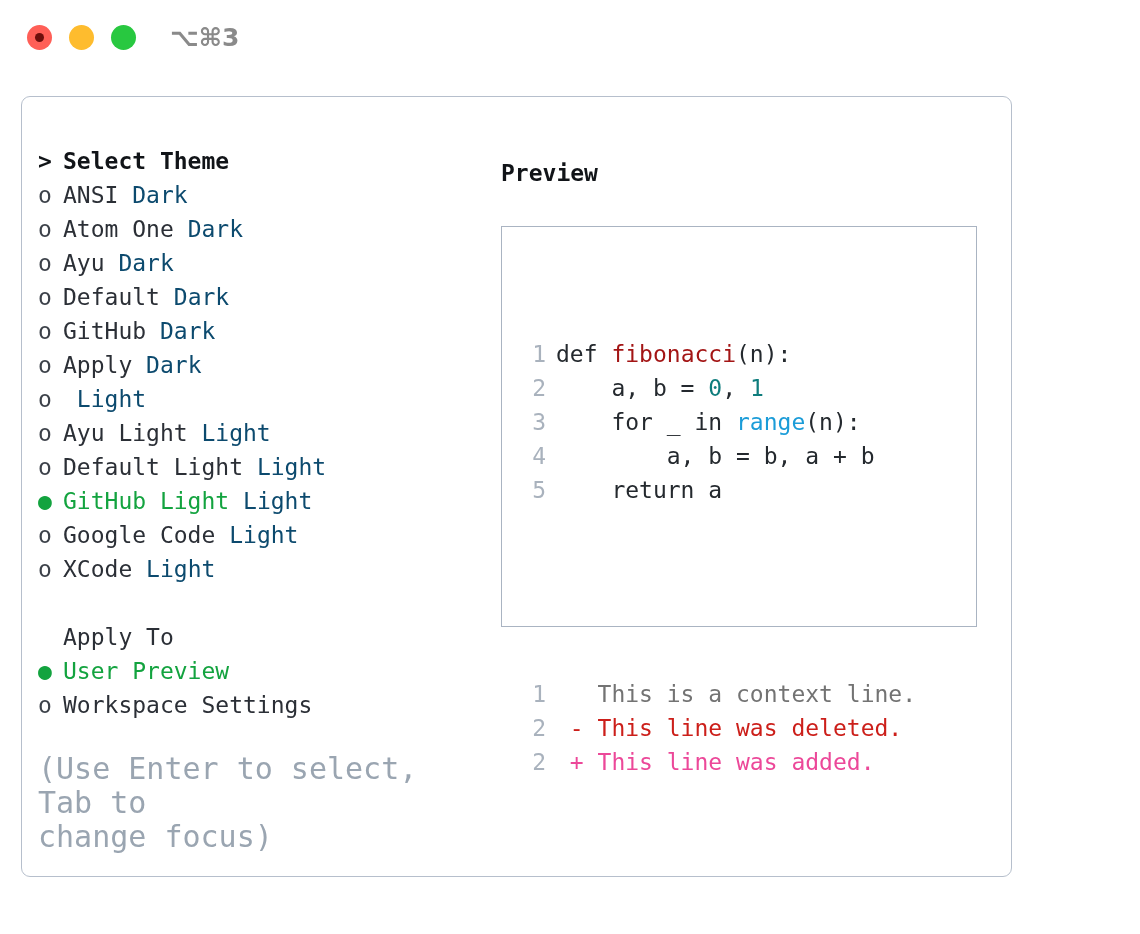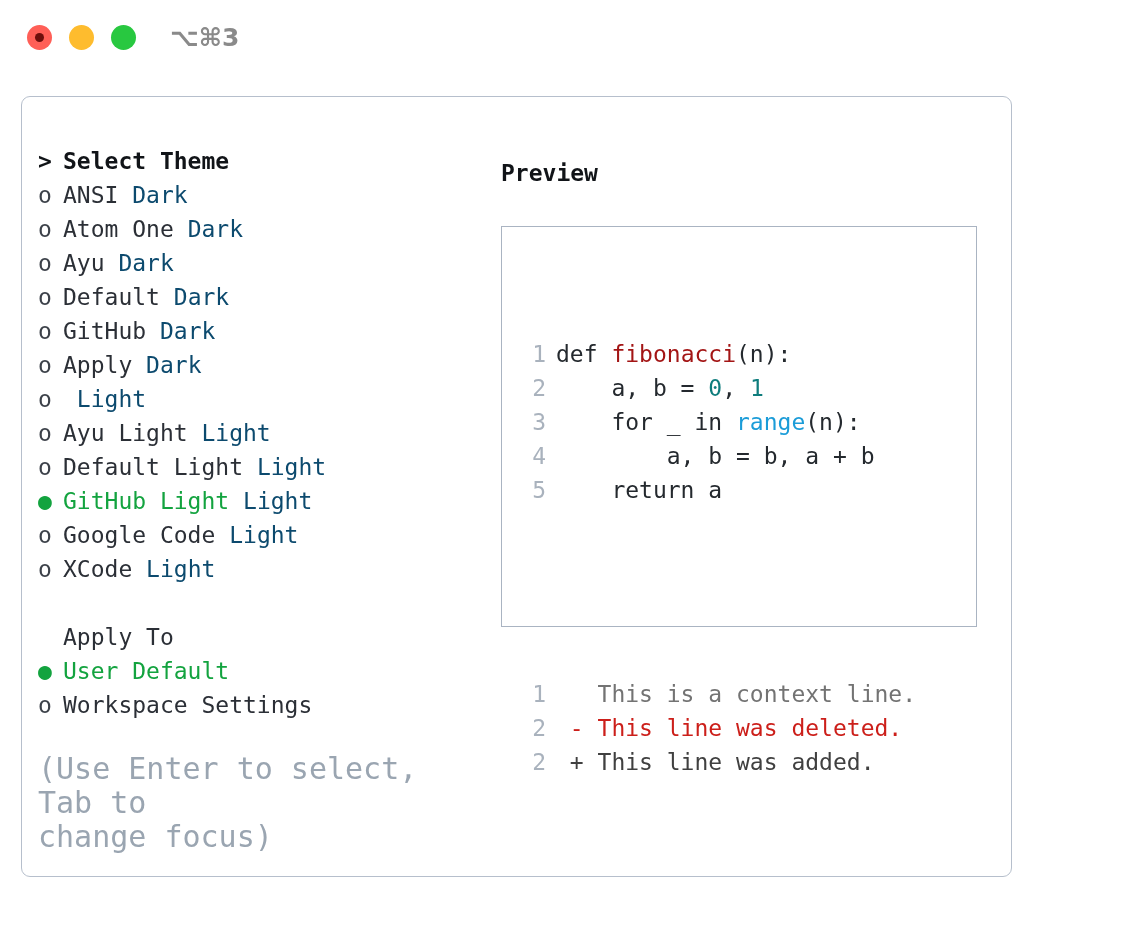--- a/index.html
+++ b/index.html
@@ -177,21 +177,21 @@
     margin-right: 10px;
   }
   .ctext { white-space: pre; }
 
   .tok-plain { color: #24292e; }
   .tok-fn    { color: #a31515; }
   .tok-num   { color: #0f7d7d; }
   .tok-call  { color: #1b9cd8; }
   .tok-ctx   { color: #737373; }
   .tok-del   { color: #cc1f1a; }
-  .tok-add   { color: #404040; }
+  .tok-add   { color: #ec4899; }
 
   .blankline { height: 34px; }
 </style>
 </head>
 <body>
 
 <div class="window">
 
   <div class="titlebar">
     <div class="dots">
@@ -228,21 +228,21 @@
           </div>
 
         <div class="section-gap"></div>
 
         <div class="row">
           <span class="marker empty">o</span>
           <span class="label">Apply To</span>
         </div>
 
         <div id="apply-list">
-            <div class="row selected"><span class="marker dot-marker">●</span><span class="label">User Default</span></div>
+            <div class="row selected"><span class="marker dot-marker">●</span><span class="label">User Preview</span></div>
             <div class="row"><span class="marker">o</span><span class="label">Workspace Settings</span></div>
           </div>
 
         <div class="hint">(Use Enter to select, Tab to
 change focus)</div>
       </div>
 
       <div class="right-col">
         <div class="preview-title">Preview</div>
 

